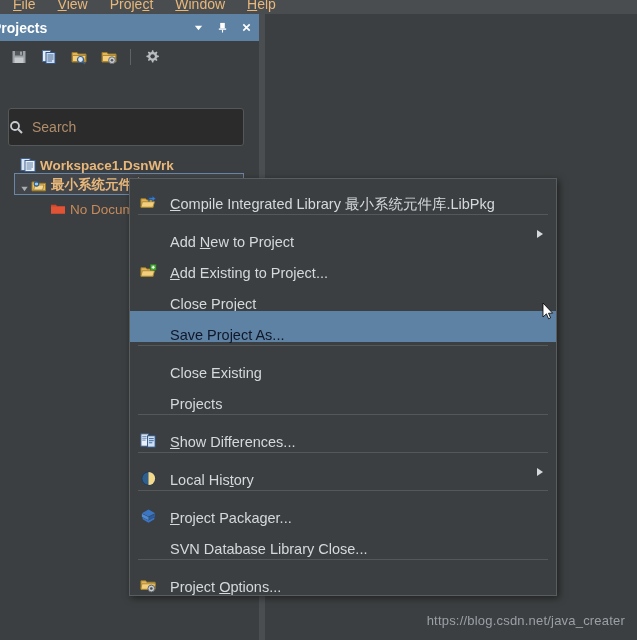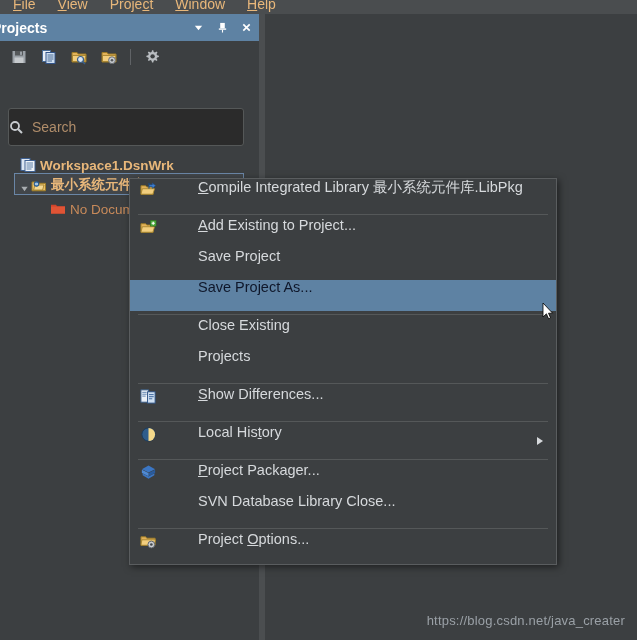--- a/index.html
+++ b/index.html
@@ -101,22 +101,22 @@
   }
 
   
   .ctx {
     position: absolute; left: 129px; top: 178px; width: 428px;
     background: #3c3f41; border: 1px solid #5a5d5f;
     box-shadow: 2px 2px 7px rgba(0,0,0,.5);
     padding: 1px 0;
   }
   .ctx-item {
-    position: relative; display: flex; align-items: flex-start; height: 31px;
-    padding-left: 8px; color: #d6d9dc; font-size: 14.5px; white-space: nowrap; gap: 28px;
+    position: relative; display: flex; align-items: flex-end; height: 31px;
+    padding-left: 8px; color: #d6d9dc; font-size: 14.5px; white-space: nowrap;
   }
   .ctx-item.highlight { background: #5e82a3; color: #0f172a; }
   .ctx-icon { width: 20px; height: 18px; flex: 0 0 auto; display: flex;
               align-items: center; justify-content: center; margin-right: 12px; }
   .ctx-label { line-height: 1; }
   .ctx-label .acc { text-decoration: underline; }
   .ctx-sep { height: 1px; background: #555859; margin: 3px 8px; }
   .ctx-arrow {
     position: absolute; right: 13px; top: 50%; transform: translateY(-50%);
     width: 0; height: 0; border-top: 4.5px solid transparent;
@@ -262,33 +262,38 @@
           <svg viewBox="0 0 18 18" width="17" height="17">
             <path d="M1 5 H6 L7.2 6.4 H14 V14 H1 Z" fill="#e3b259" stroke="#9c7b27" stroke-width="1"></path>
             <path d="M2.5 8.2 H15.5 L13.6 14 H1 Z" fill="#f2ce7e" stroke="#9c7b27" stroke-width=".8"></path>
             <path d="M9.5 2 L9.5 4 L13 4 L13 2.2 L16.5 5 L13 7.8 L13 6 L9.5 6 L9.5 8 Z" fill="#3f7fd0" stroke="#1d4c85" stroke-width=".7"></path>
           </svg>
         </span>
         <span class="ctx-label"><span class="acc">C</span>ompile Integrated Library 最小系统元件库.LibPkg</span>
       </div>
       <div class="ctx-sep"></div>
       <div class="ctx-item">
+        <span class="ctx-icon"></span>
+        <span class="ctx-label">Add <span class="acc">N</span>ew to Project</span>
+        <span class="ctx-arrow"></span>
+      </div>
+      <div class="ctx-item">
         <span class="ctx-icon">
           <svg viewBox="0 0 18 18" width="17" height="17">
             <path d="M1 5 H6 L7.2 6.4 H14 V14 H1 Z" fill="#e3b259" stroke="#9c7b27" stroke-width="1"></path>
             <path d="M2.5 8.2 H15.5 L13.6 14 H1 Z" fill="#f2ce7e" stroke="#9c7b27" stroke-width=".8"></path>
             <rect x="11" y="1.5" width="6" height="6" fill="#4fae3f" stroke="#2c7421" stroke-width=".7"></rect>
             <path d="M14 2.8 V6.2 M12.3 4.5 H15.7" stroke="#ffffff" stroke-width="1.3"></path>
           </svg>
         </span>
         <span class="ctx-label"><span class="acc">A</span>dd Existing to Project...</span>
       </div>
       <div class="ctx-item">
         <span class="ctx-icon"></span>
-        <span class="ctx-label">Save Project</span>
+        <span class="ctx-label">Close Project</span>
       </div>
       <div class="ctx-item highlight">
         <span class="ctx-icon"></span>
         <span class="ctx-label">Save Project As...</span>
       </div>
       <div class="ctx-sep"></div>
       <div class="ctx-item">
         <span class="ctx-icon"></span>
         <span class="ctx-label">Close Existing</span>
       </div>

